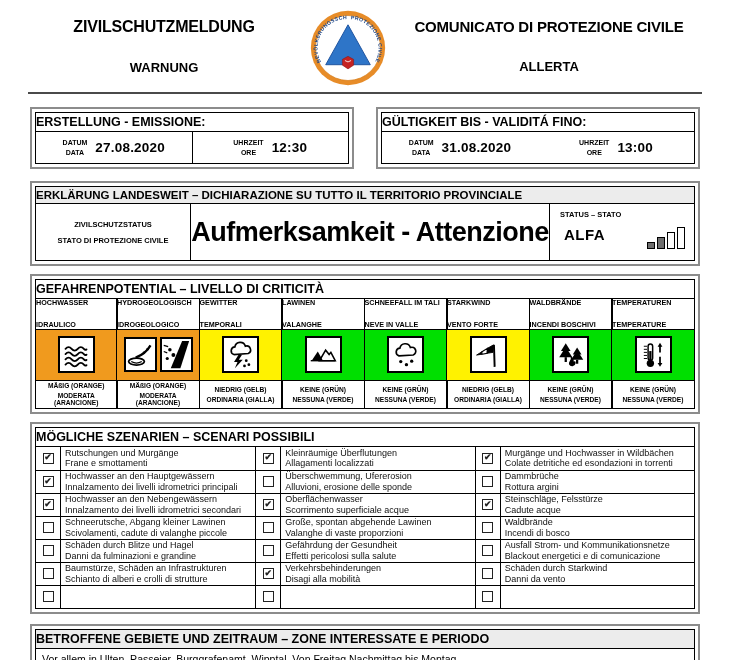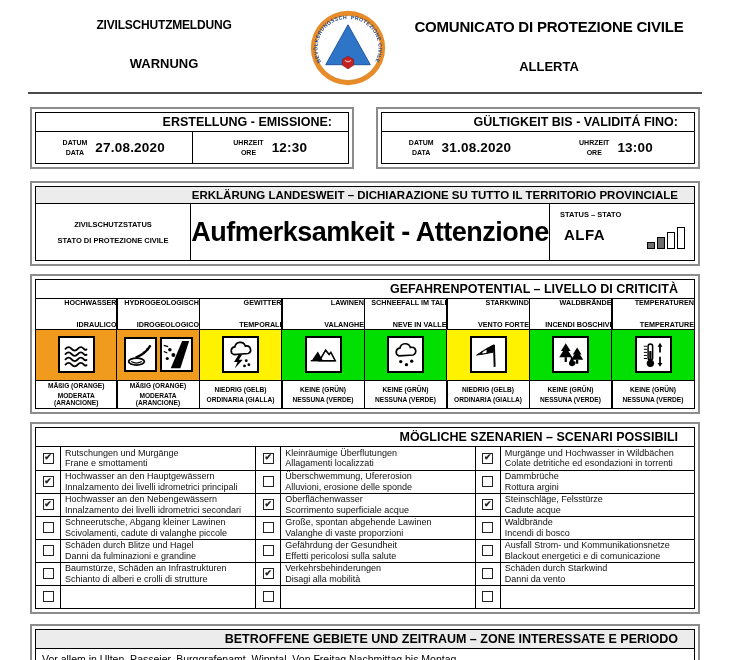--- a/index.html
+++ b/index.html
@@ -3,29 +3,29 @@
 <meta charset="utf-8">
 <style>
   html,body{margin:0;padding:0;background:#fff;}
   body{width:730px;height:660px;overflow:hidden;font-family:"Liberation Sans",sans-serif;color:#000;}
   .page{position:relative;width:730px;height:660px;}
 
   
   .header{display:flex;align-items:flex-start;padding:8px 28px 0 28px;}
   .h-left{width:272px;text-align:center;padding-top:10px;}
   .h-right{width:306px;text-align:center;padding-top:10px;}
-  .h-title{font-size:12px;font-weight:bold;letter-spacing:-0.2px;}
+  .h-title{font-size:16px;font-weight:bold;letter-spacing:-0.2px;}
   .h-right .h-title{font-size:15px;}
   .h-sub{font-size:13px;font-weight:bold;margin-top:24px;}
   .h-logo{flex:1;display:flex;justify-content:center;}
   .rule{border:none;border-top:2px solid #4a4a4a;margin:4px 28px 0 28px;}
 
   
   .graybox{border:2px solid #8c8c8c;background:#fff;}
-  .blacktitle{border:1.5px solid #000;text-align:right;font-weight:bold;font-size:12.5px;padding:2px 16px;background:#fff;}
+  .blacktitle{border:1.5px solid #000;text-align:left;font-weight:bold;font-size:12.5px;padding:2px 0;background:#fff;}
   .graytitle{background:#ececec;}
 
   
   .info-row{display:flex;justify-content:space-between;margin:13px 30px 0 30px;}
   .info-box{width:314px;padding:3px;}
   .info-title{font-size:12.5px;}
   .info-body{border:1.5px solid #000;border-top:none;display:flex;height:31px;}
   .part{flex:1;display:flex;align-items:center;justify-content:center;gap:8px;height:100%;}
   .part.divided{border-left:1.5px solid #000;}
   .lbl{font-size:7px;font-weight:bold;text-align:center;line-height:1.35;}
@@ -41,21 +41,21 @@
   .status-code{font-size:15px;font-weight:bold;margin:7px 0 0 4px;letter-spacing:0.5px;}
   .bars{position:absolute;right:9px;bottom:11px;display:flex;align-items:flex-end;gap:2px;}
   .bar{width:8px;border:1.5px solid #000;background:#fff;box-sizing:border-box;}
   .bar.filled{background:#6e6e6e;}
 
   
   .danger-box{margin:8px 30px 0 30px;padding:3px;}
   .danger-grid{display:grid;grid-template-columns:repeat(8,1fr);margin-top:-1.5px;}
   .hz-col{border:1.5px solid #000;margin-left:-1.5px;display:flex;flex-direction:column;}
   .hz-col:first-child{margin-left:0;}
-  .hz-head{height:30px;display:flex;flex-direction:column;justify-content:center;gap:13px;text-align:right;font-size:7.2px;font-weight:bold;border-bottom:1.5px solid #000;}
+  .hz-head{height:30px;display:flex;flex-direction:column;justify-content:center;gap:13px;text-align:left;font-size:7.2px;font-weight:bold;border-bottom:1.5px solid #000;}
   .hz-icons{height:50px;display:flex;align-items:center;justify-content:center;gap:3px;border-bottom:1.5px solid #000;}
   .icon-box{width:37px;height:37px;background:#fff;border:2px solid #000;box-sizing:border-box;display:flex;align-items:center;justify-content:center;}
   .icon-box.small{width:33px;height:35px;}
   .icon-box svg{width:28px;height:28px;}
   .hz-level{height:27px;display:flex;flex-direction:column;justify-content:center;gap:3px;text-align:center;font-size:6.6px;font-weight:bold;}
 
   
   .scen-box{margin:8px 30px 0 30px;padding:3px;}
   .scen-grid{display:grid;grid-template-columns:repeat(3,1fr);border:1.5px solid #000;border-top:none;}
   .scen-col{display:flex;flex-direction:column;}

